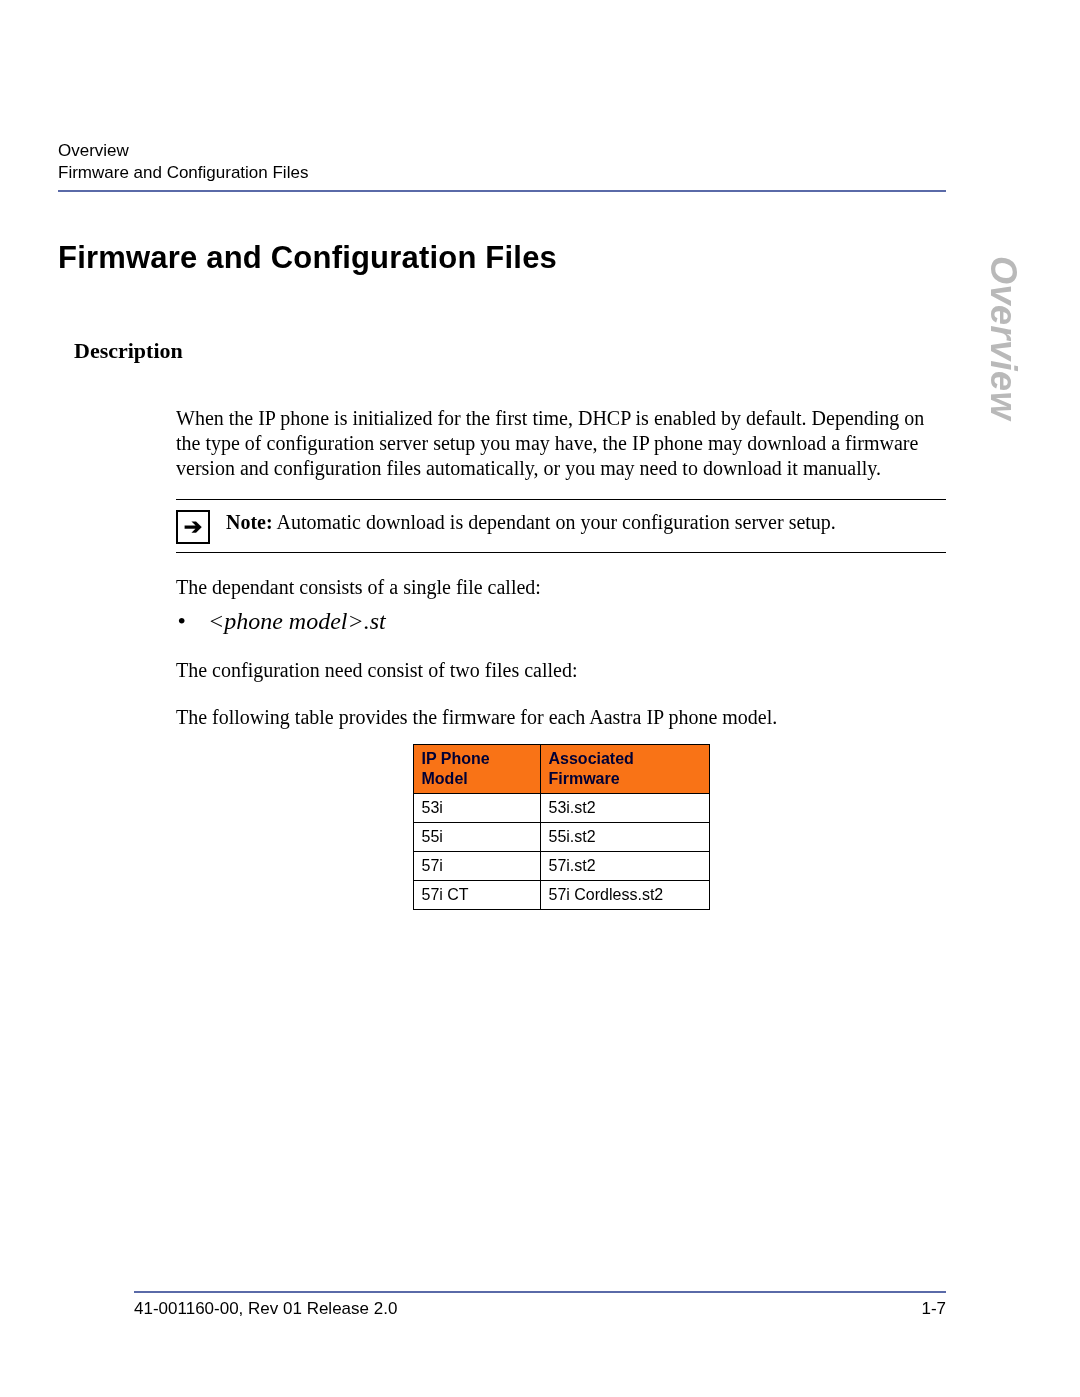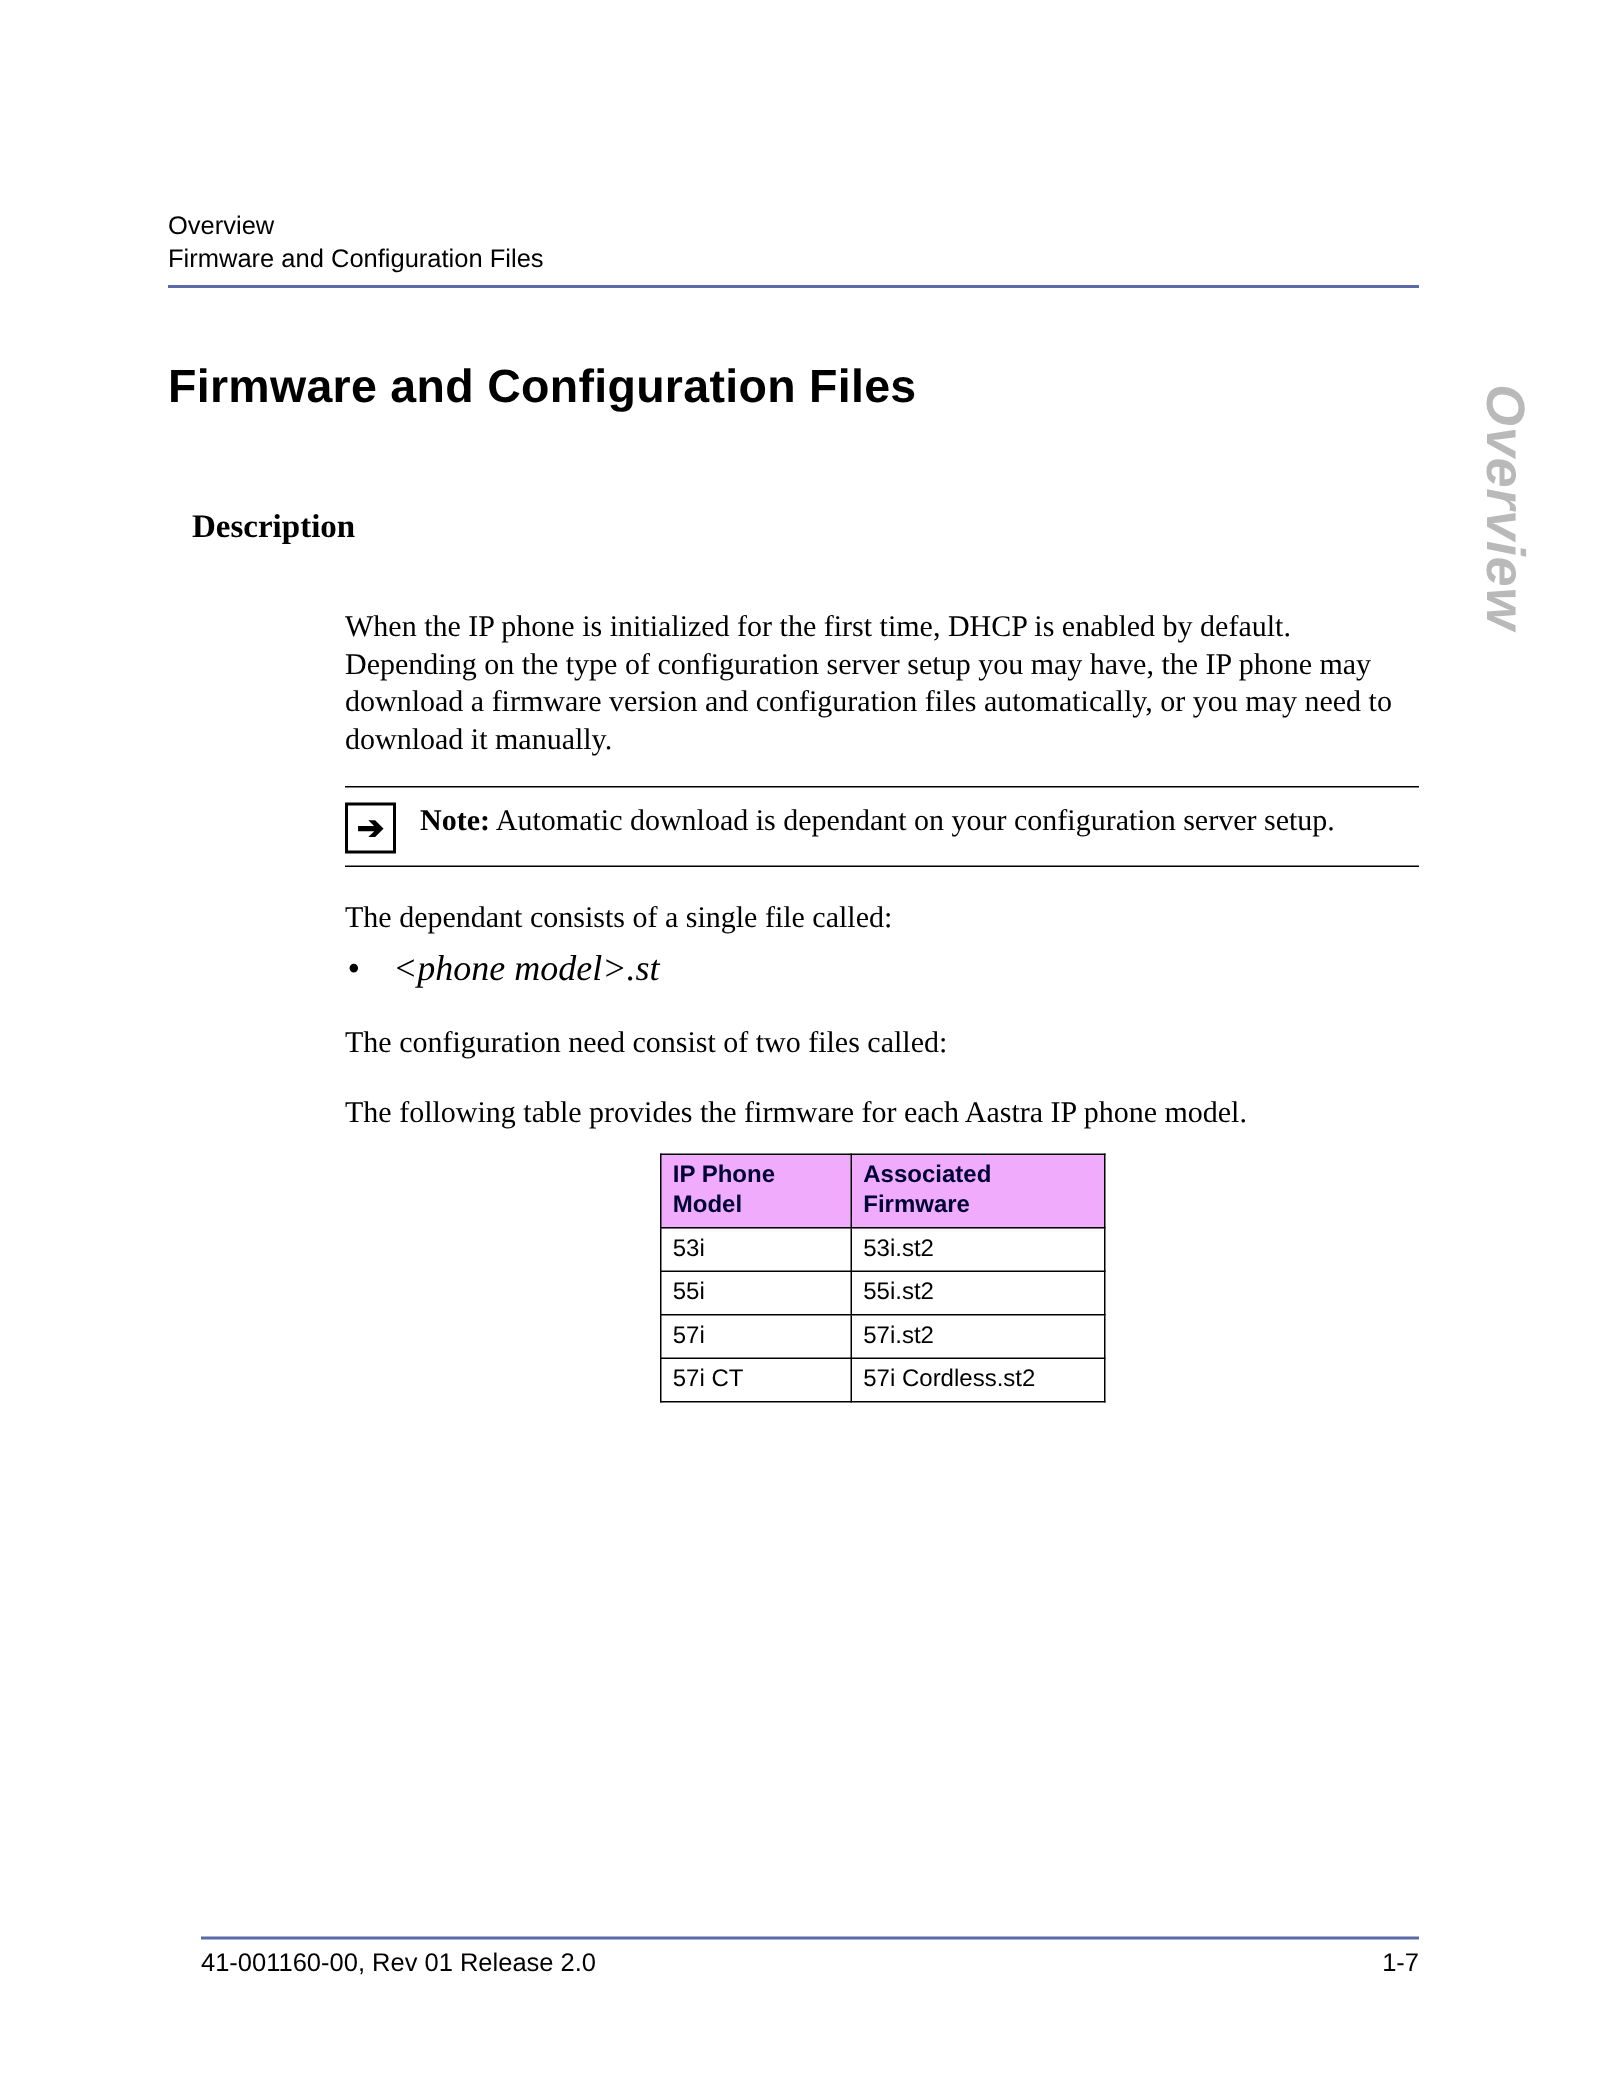--- a/index.html
+++ b/index.html
@@ -6,21 +6,21 @@
     margin: 0;
     background: #fff;
     font-family: "Times New Roman", Times, serif;
     color: #000;
   }
   .page {
     width: 1080px;
     height: 1397px;
     position: relative;
     box-sizing: border-box;
-    padding: 140px 134px 70px 112px;
+    padding: 140px 134px 70px 58px;
   }
   .header-breadcrumb {
     font-family: Arial, Helvetica, sans-serif;
     font-size: 17px;
     color: #000;
     line-height: 1.3;
   }
   .header-rule {
     border: none;
     border-top: 2px solid #5a6aa8;
@@ -105,21 +105,21 @@
     font-size: 16px;
   }
   .fw-table th, .fw-table td {
     border: 1px solid #000;
     padding: 4px 10px 4px 8px;
     text-align: left;
     vertical-align: top;
     font-weight: normal;
   }
   .fw-table th {
-    background: #f0abfc;
+    background: #f97316;
     font-weight: bold;
     color: #000035;
   }
   .fw-table th.col-a { width: 108px; }
   .fw-table th.col-b { width: 150px; }
 
   .side-tab {
     position: absolute;
     right: 56px;
     top: 256px;

